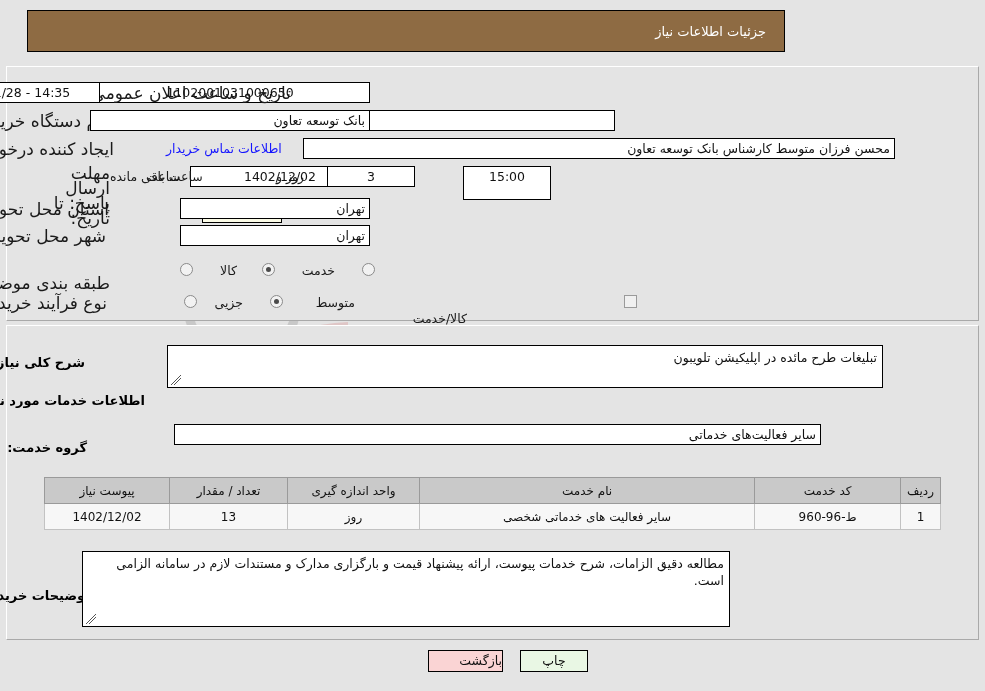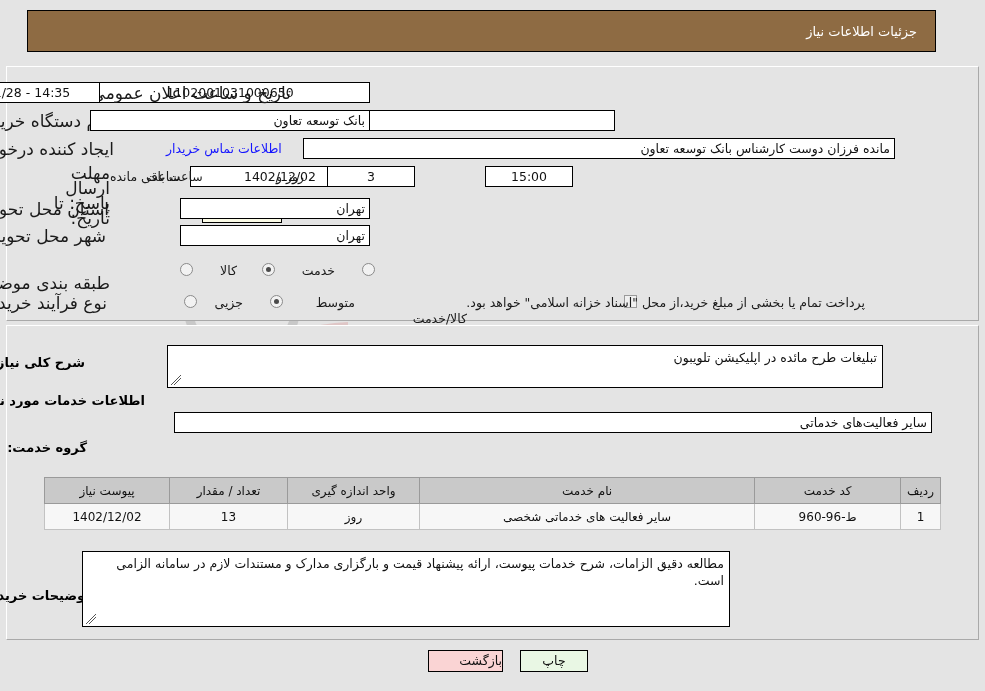--- a/index.html
+++ b/index.html
@@ -40,21 +40,21 @@
     left: 170px; top: 318px;
     width: 190px; height: 110px;
   }
 
   #page { position: relative; z-index: 2; width: 985px; height: 691px; }
 
   
   .header-bar {
     position: absolute;
     left: 27px; top: 10px;
-    width: 909px; height: 42px;
+    width: 758px; height: 42px;
     background: #8e6b43;
     border: 1px solid #000;
     color: #ffffff;
     font-size: 13px;
     display: flex;
     align-items: center;
     justify-content: flex-start;
     padding-right: 18px;
   }
 
@@ -231,27 +231,27 @@
 
   <div class="lbl" style="right:694px; top:86px;">تاریخ و ساعت اعلان عمومی:</div>
   <div class="fld num" style="right:885px; top:82px; width:180px; height:21px; margin-right:0; left:100px;">1402/11/28 - 14:35</div>
 
   <div class="fld" style="left:228px; top:110px; width:387px; height:21px;"></div>
 
   <div class="lbl" style="right:878px; top:114px;">نام دستگاه خریدار:</div>
   <div class="fld" style="right:615px; top:110px; width:280px; height:21px;">بانک توسعه تعاون</div>
 
   <div class="lbl" style="right:871px; top:142px;">ایجاد کننده درخواست:</div>
-  <div class="fld" style="left:303px; top:138px; width:592px; height:21px;">مانده فرزان دوست کارشناس بانک توسعه تعاون</div>
+  <div class="fld" style="left:303px; top:138px; width:592px; height:21px;">محسن فرزان متوسط کارشناس بانک توسعه تعاون</div>
   <div class="link" style="left:166px; top:141px;">اطلاعات تماس خریدار</div>
 
   <div class="lbl lbl-wrap" style="right:875px; top:166px; width:80px; text-align:right;">مهلت ارسال پاسخ: تا تاریخ:</div>
   <div class="fld num" style="right:615px; top:166px; width:180px; height:21px;">1402/12/02</div>
   <div class="plain" style="right:805px; top:169px; left:auto;">ساعت</div>
-  <div class="fld num" style="left:485px; top:166px; width:88px; height:21px;">15:00</div>
+  <div class="fld num" style="left:463px; top:166px; width:88px; height:34px;">15:00</div>
   <div class="fld num" style="left:327px; top:166px; width:88px; height:21px;">3</div>
   <div class="plain" style="left:276px; top:169px;">روز و</div>
   <div class="fld timer" style="left:202px; top:166px; width:80px; height:21px;">21:49:34</div>
   <div class="plain" style="left:110px; top:169px;">ساعت باقی مانده</div>
 
   <div class="lbl" style="right:876px; top:202px;">استان محل تحویل:</div>
   <div class="fld" style="right:615px; top:198px; width:190px; height:21px;">تهران</div>
 
   <div class="lbl" style="right:879px; top:229px;">شهر محل تحویل:</div>
   <div class="fld" style="right:615px; top:225px; width:190px; height:21px;">تهران</div>
@@ -269,36 +269,35 @@
 
   <div class="lbl" style="right:878px; top:296px;">نوع فرآیند خرید :</div>
 
   <div class="radio" style="right:788px; top:295px;"></div>
   <div class="plain" style="right:742px; top:295px;">جزیی</div>
 
   <div class="radio on" style="right:702px; top:295px;"></div>
   <div class="plain" style="right:630px; top:295px;">متوسط</div>
 
   <div class="chk" style="right:348px; top:295px;"></div>
-  <div class="plain" style="right:120px; top:295px; left:auto; text-align:right;">پرداخت تمام یا بخشی از مبلغ خرید،از محل "اسناد خزانه اسلامی" خواهد بود.</div>
 
   <div class="panel panel-bottom"></div>
 
   <div class="lbl-b" style="right:900px; top:355px;">شرح کلی نیاز:</div>
   <div class="ta" style="left:167px; top:345px; width:716px; height:43px;">
     <div>تبلیغات طرح مائده در اپلیکیشن تلویبون</div>
     <svg class="grip" viewBox="0 0 12 12">
       <path d="M1 11 L11 1 M4 11 L11 4" stroke="#555" stroke-width="1" fill="none"></path>
     </svg>
   </div>
 
   <div class="section-title" style="right:840px; top:393px;">اطلاعات خدمات مورد نیاز</div>
 
   <div class="lbl-b" style="right:898px; top:440px;">گروه خدمت:</div>
-  <div class="fld" style="left:174px; top:412px; width:758px; height:21px;">سایر فعالیت‌های خدماتی</div>
+  <div class="fld" style="left:174px; top:424px; width:647px; height:21px;">سایر فعالیت‌های خدماتی</div>
 
   <div class="tbl-wrap">
     <table class="grid">
       <thead>
         <tr>
           <th style="width:32px;">ردیف</th>
           <th style="width:146px;">کد خدمت</th>
           <th>نام خدمت</th>
           <th style="width:132px;">واحد اندازه گیری</th>
           <th style="width:118px;">تعداد / مقدار</th>

